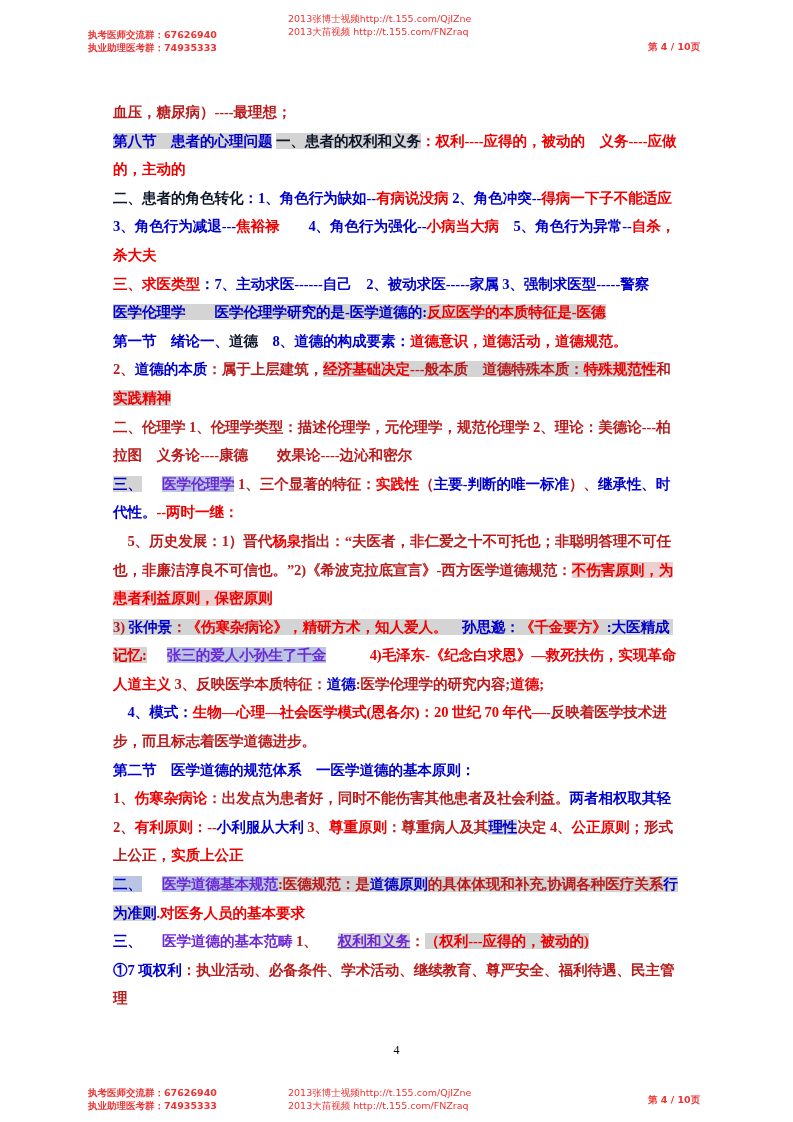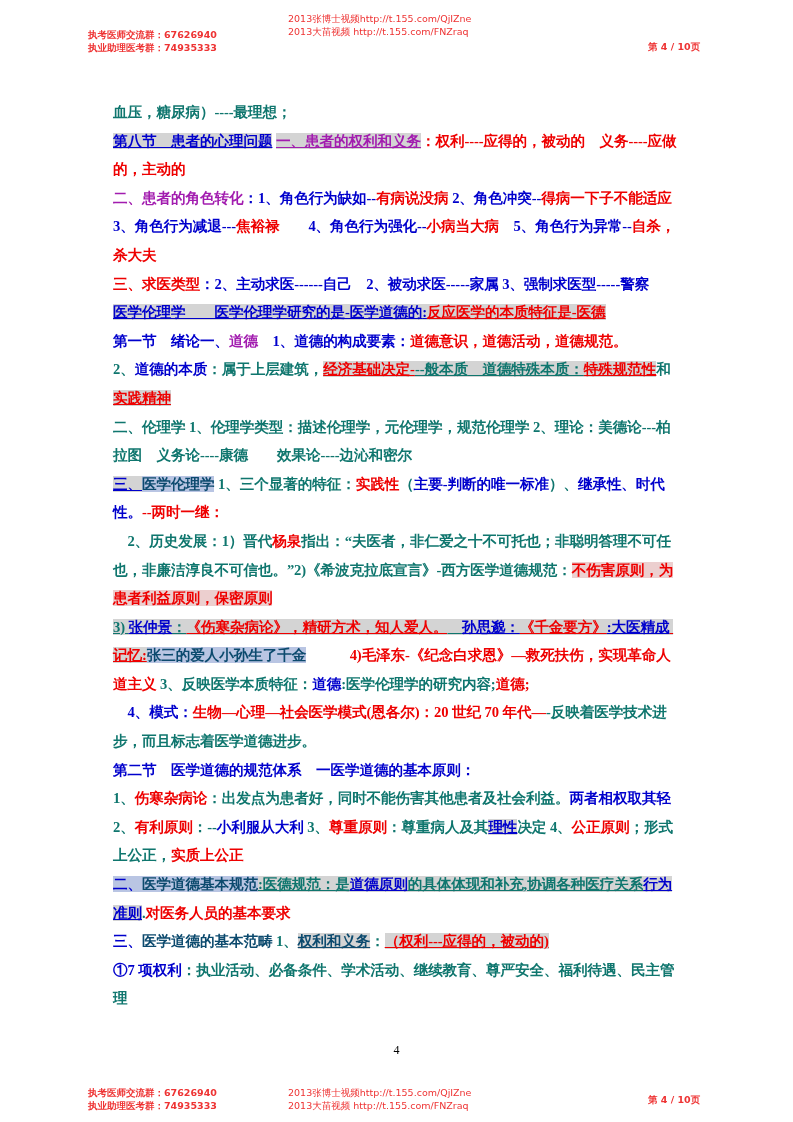--- a/index.html
+++ b/index.html
@@ -109,28 +109,28 @@
   .ln {
     font-size: 14.6px;
     line-height: 28.6px;
     color: #000000;
     white-space: normal;
     letter-spacing: -0.1px;
   }
   .ln span { white-space: pre-wrap; }
 
   
-  .c-black   { color: #0f766e; }
+  .c-black   { color: #b91c1c; }
   .c-red     { color: #ee0000; }
   .c-blue    { color: #0000cc; }
-  .c-magenta { color: #a21caf; }
-  .c-dkblue  { color: #0c4a6e; }
+  .c-magenta { color: #0f172a; }
+  .c-dkblue  { color: #6d28d9; margin-left: 20px; }
 
   
-  .hl-gray  { background: #d4d4d4; text-decoration: underline; }
+  .hl-gray  { background: #d4d4d4; }
   .hl-blue  { background: #b9c5e3; }
   .hl-pink  { background: #eccfcf; }
 
   .bold { font-weight: bold; }
   .ul   { text-decoration: underline; }
 </style>
 </head>
 <body>
 
 <div class="page">
@@ -144,27 +144,27 @@
       <span class="hdr-line">2013张博士视频http://t.155.com/QjIZne</span>
       <span class="hdr-line">2013大苗视频 http://t.155.com/FNZraq</span>
     </div>
     <div class="hdr-right">第 4 / 10页</div>
   </div>
 
   <div class="content" id="body-content">
       <div class="ln" id="line-1"><span class="c-black bold">血压，糖尿病）----最理想；</span></div>
       <div class="ln" id="line-2"><span class="c-blue hl-gray bold">第八节　患者的心理问题</span><span class="c-black"> </span><span class="c-magenta hl-gray bold">一、患者的权利和义务</span><span class="c-red bold">：</span><span class="c-red bold">权利----应得的，被动的</span><span class="c-black">　</span><span class="c-red bold">义务----应做的，主动的</span></div>
       <div class="ln" id="line-3"><span class="c-magenta bold">二、患者的角色转化</span><span class="c-blue bold">：1、角色行为缺如--</span><span class="c-red bold">有病说没病</span><span class="c-blue bold"> 2、角色冲突--</span><span class="c-red bold">得病一下子不能适应</span><span class="c-blue bold">　3、角色行为减退---</span><span class="c-red bold">焦裕禄</span><span class="c-blue bold">　　4、角色行为强化--</span><span class="c-red bold">小病当大病</span><span class="c-blue bold">　5、角色行为异常--</span><span class="c-red bold">自杀，杀大夫</span></div>
-      <div class="ln" id="line-4"><span class="c-red bold">三、求医类型</span><span class="c-blue bold">：2、主动求医------自己</span><span class="c-blue bold">　2、被动求医-----家属 3、强制求医型-----警察</span></div>
+      <div class="ln" id="line-4"><span class="c-red bold">三、求医类型</span><span class="c-blue bold">：7、主动求医------自己</span><span class="c-blue bold">　2、被动求医-----家属 3、强制求医型-----警察</span></div>
       <div class="ln" id="line-5"><span class="c-blue hl-gray bold">医学伦理学　　医学伦理学研究的是-医学道德的</span><span class="c-blue hl-gray bold">:</span><span class="c-red hl-gray bold">反应医学的本质特征是-医德</span></div>
-      <div class="ln" id="line-6"><span class="c-blue bold">第一节　绪论一、</span><span class="c-magenta bold">道德</span><span class="c-blue bold">　1、道德的构成要素：</span><span class="c-red bold">道德意识，道德活动，道德规范。</span></div>
+      <div class="ln" id="line-6"><span class="c-blue bold">第一节　绪论一、</span><span class="c-magenta bold">道德</span><span class="c-blue bold">　8、道德的构成要素：</span><span class="c-red bold">道德意识，道德活动，道德规范。</span></div>
       <div class="ln" id="line-7"><span class="c-black bold">2、</span><span class="c-blue bold">道德的本质</span><span class="c-black bold">：属于上层建筑，</span><span class="c-red hl-gray bold">经济基础决定-</span><span class="c-black hl-gray bold">--般本质</span><span class="c-black hl-gray bold">　道德特殊本质：</span><span class="c-red hl-gray bold">特殊规范性</span><span class="c-black bold">和</span><span class="c-red hl-gray bold">实践精神</span></div>
       <div class="ln" id="line-9"><span class="c-black bold">二、伦理学 1、伦理学类型：描述伦理学，元伦理学，规范伦理学 2、理论：美德论---柏拉图　义务论----康德　　效果论----边沁和密尔</span></div>
       <div class="ln" id="line-10"><span class="c-blue hl-gray bold">三、</span><span class="c-dkblue hl-blue bold">医学伦理学</span><span class="c-black bold"> 1、三个显著的特征：</span><span class="c-red bold">实践性</span><span class="c-black bold">（</span><span class="c-blue bold">主要-判断的唯一标准</span><span class="c-black bold">）、</span><span class="c-blue bold">继承性、时代性。</span><span class="c-red bold">--两时一继：</span></div>
-      <div class="ln" id="line-11"><span class="c-black bold">　2、历史发展：1）晋代</span><span class="c-red bold">杨泉</span><span class="c-black bold">指出：“夫医者，非仁爱之十不可托也；非聪明答理不可任也，非廉洁淳良不可信也。”2)《希波克拉底宣言》-西方医学道德规范：</span><span class="c-red hl-pink bold">不伤害原则，为患者利益原则，保密原则</span></div>
+      <div class="ln" id="line-11"><span class="c-black bold">　5、历史发展：1）晋代</span><span class="c-red bold">杨泉</span><span class="c-black bold">指出：“夫医者，非仁爱之十不可托也；非聪明答理不可任也，非廉洁淳良不可信也。”2)《希波克拉底宣言》-西方医学道德规范：</span><span class="c-red hl-pink bold">不伤害原则，为患者利益原则，保密原则</span></div>
       <div class="ln" id="line-12"><span class="c-black hl-gray bold">3) </span><span class="c-blue hl-gray bold">张仲景</span><span class="c-black hl-gray bold">：</span><span class="c-red hl-gray bold">《伤寒杂病论》，精研方术，知人爱人。</span><span class="c-black hl-gray">　</span><span class="c-blue hl-gray bold">孙思邈：</span><span class="c-red hl-gray bold">《千金要方》</span><span class="c-blue hl-gray bold">:大医精成</span><span class="c-red hl-gray bold"> 记忆:</span><span class="c-dkblue hl-blue bold">张三的爱人小孙生了千金</span><span class="c-black">　　　</span><span class="c-red bold">4)毛泽东-《纪念白求恩》—救死扶伤，实现革命人道主义</span><span class="c-black bold"> 3、反映医学本质特征：</span><span class="c-blue bold">道德</span><span class="c-black bold">:医学伦理学的研究内容;</span><span class="c-red bold">道德;</span></div>
       <div class="ln" id="line-13"><span class="c-blue bold">　4、模式：</span><span class="c-red bold">生物—心理—社会医学模式(恩各尔)：20 世纪 70 年代—</span><span class="c-black bold">-反映着医学技术进步，而且标志着医学道德进步。</span></div>
       <div class="ln" id="line-14"><span class="c-blue bold">第二节　医学道德的规范体系　一医学道德的基本原则：</span></div>
       <div class="ln" id="line-15"><span class="c-black bold">1、</span><span class="c-red bold">伤寒杂病论</span><span class="c-black bold">：出发点为患者好，同时不能伤害其他患者及社会利益。</span><span class="c-blue bold">两者相权取其轻</span></div>
       <div class="ln" id="line-16"><span class="c-black bold">2、</span><span class="c-red bold">有利原则</span><span class="c-black bold">：--</span><span class="c-blue bold">小利服从大利</span><span class="c-black bold"> 3、</span><span class="c-red bold">尊重原则</span><span class="c-black bold">：尊重病人及其</span><span class="c-blue hl-gray bold">理性</span><span class="c-black bold">决定 4、</span><span class="c-red bold">公正原则</span><span class="c-black bold">；形式上公正，</span><span class="c-red bold">实质上公正</span></div>
       <div class="ln" id="line-17"><span class="c-blue hl-blue bold">二、</span><span class="c-dkblue hl-blue bold">医学道德基本规范</span><span class="c-black hl-gray bold">:医德规范：</span><span class="c-black hl-gray bold">是</span><span class="c-blue hl-gray bold">道德原则</span><span class="c-black hl-gray bold">的具体体现和补充,协调各种医疗关系</span><span class="c-blue hl-gray bold">行为准则</span><span class="c-black bold">.</span><span class="c-red bold">对医务人员的基本要求</span></div>
       <div class="ln" id="line-19"><span class="c-blue bold">三、</span><span class="c-dkblue bold">医学道德的基本范畴</span><span class="c-black bold"> 1、</span><span class="c-dkblue hl-gray bold ul">权利和义务</span><span class="c-black bold">：</span><span class="c-red hl-gray bold">（权利---应得的，被动的)</span></div>
       <div class="ln" id="line-20"><span class="c-blue bold">①7 项权利</span><span class="c-black bold">：执业活动、必备条件、学术活动、继续教育、尊严安全、福利待遇、民主管理</span></div>
     </div>
 

